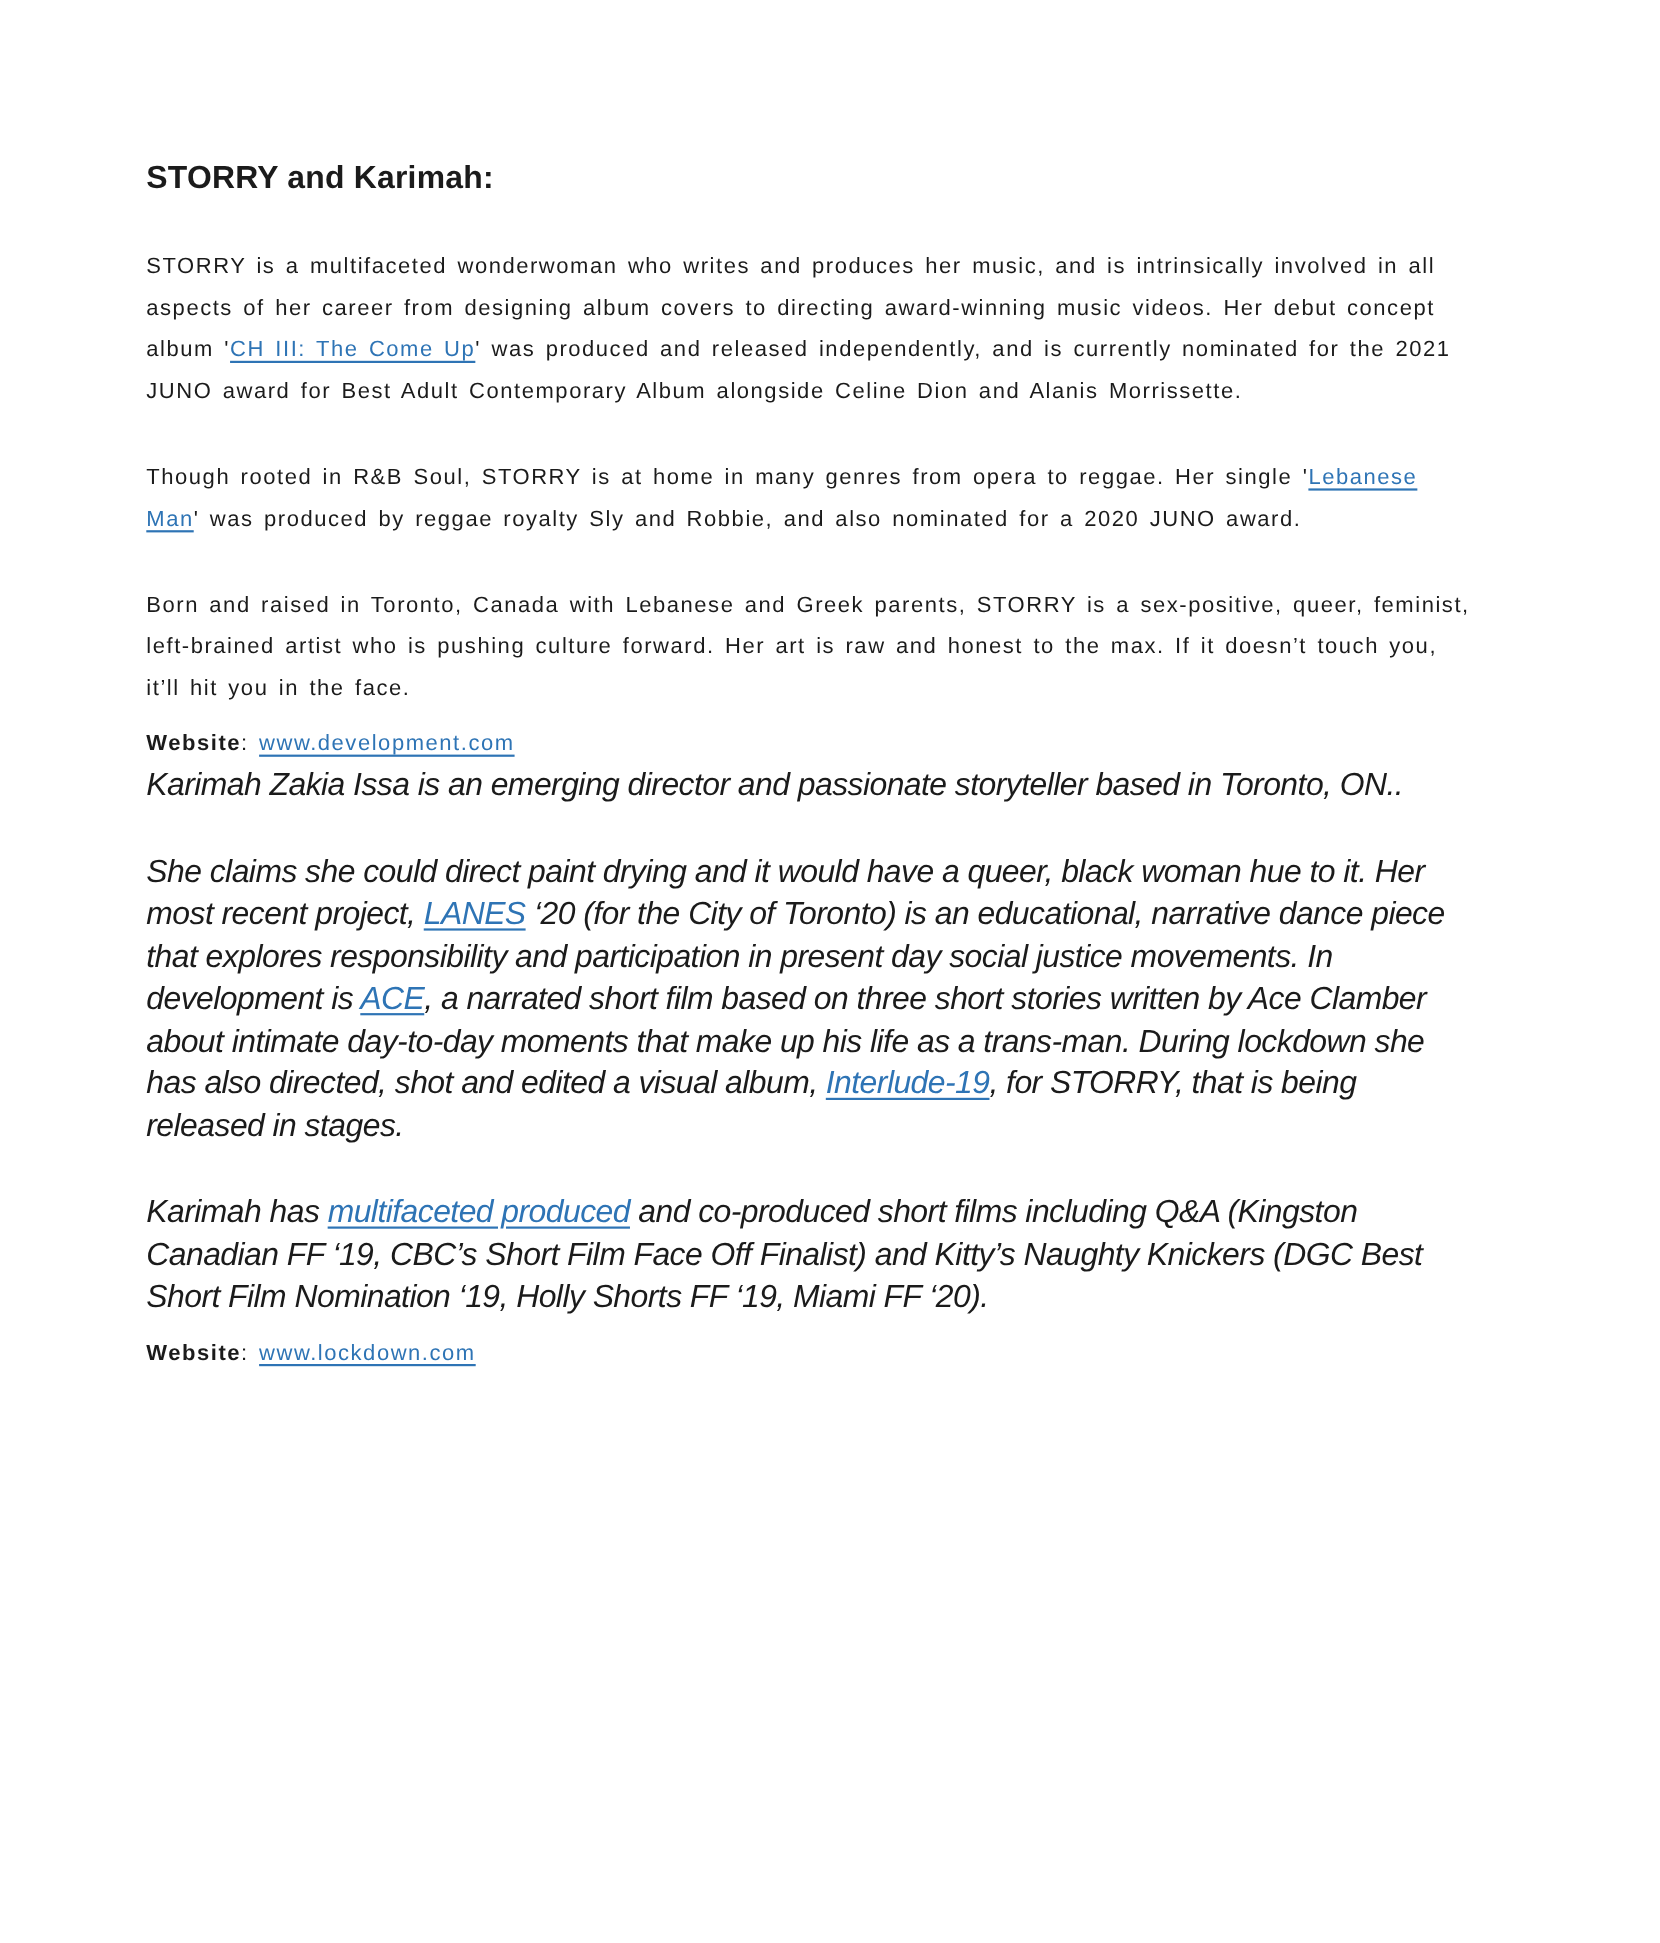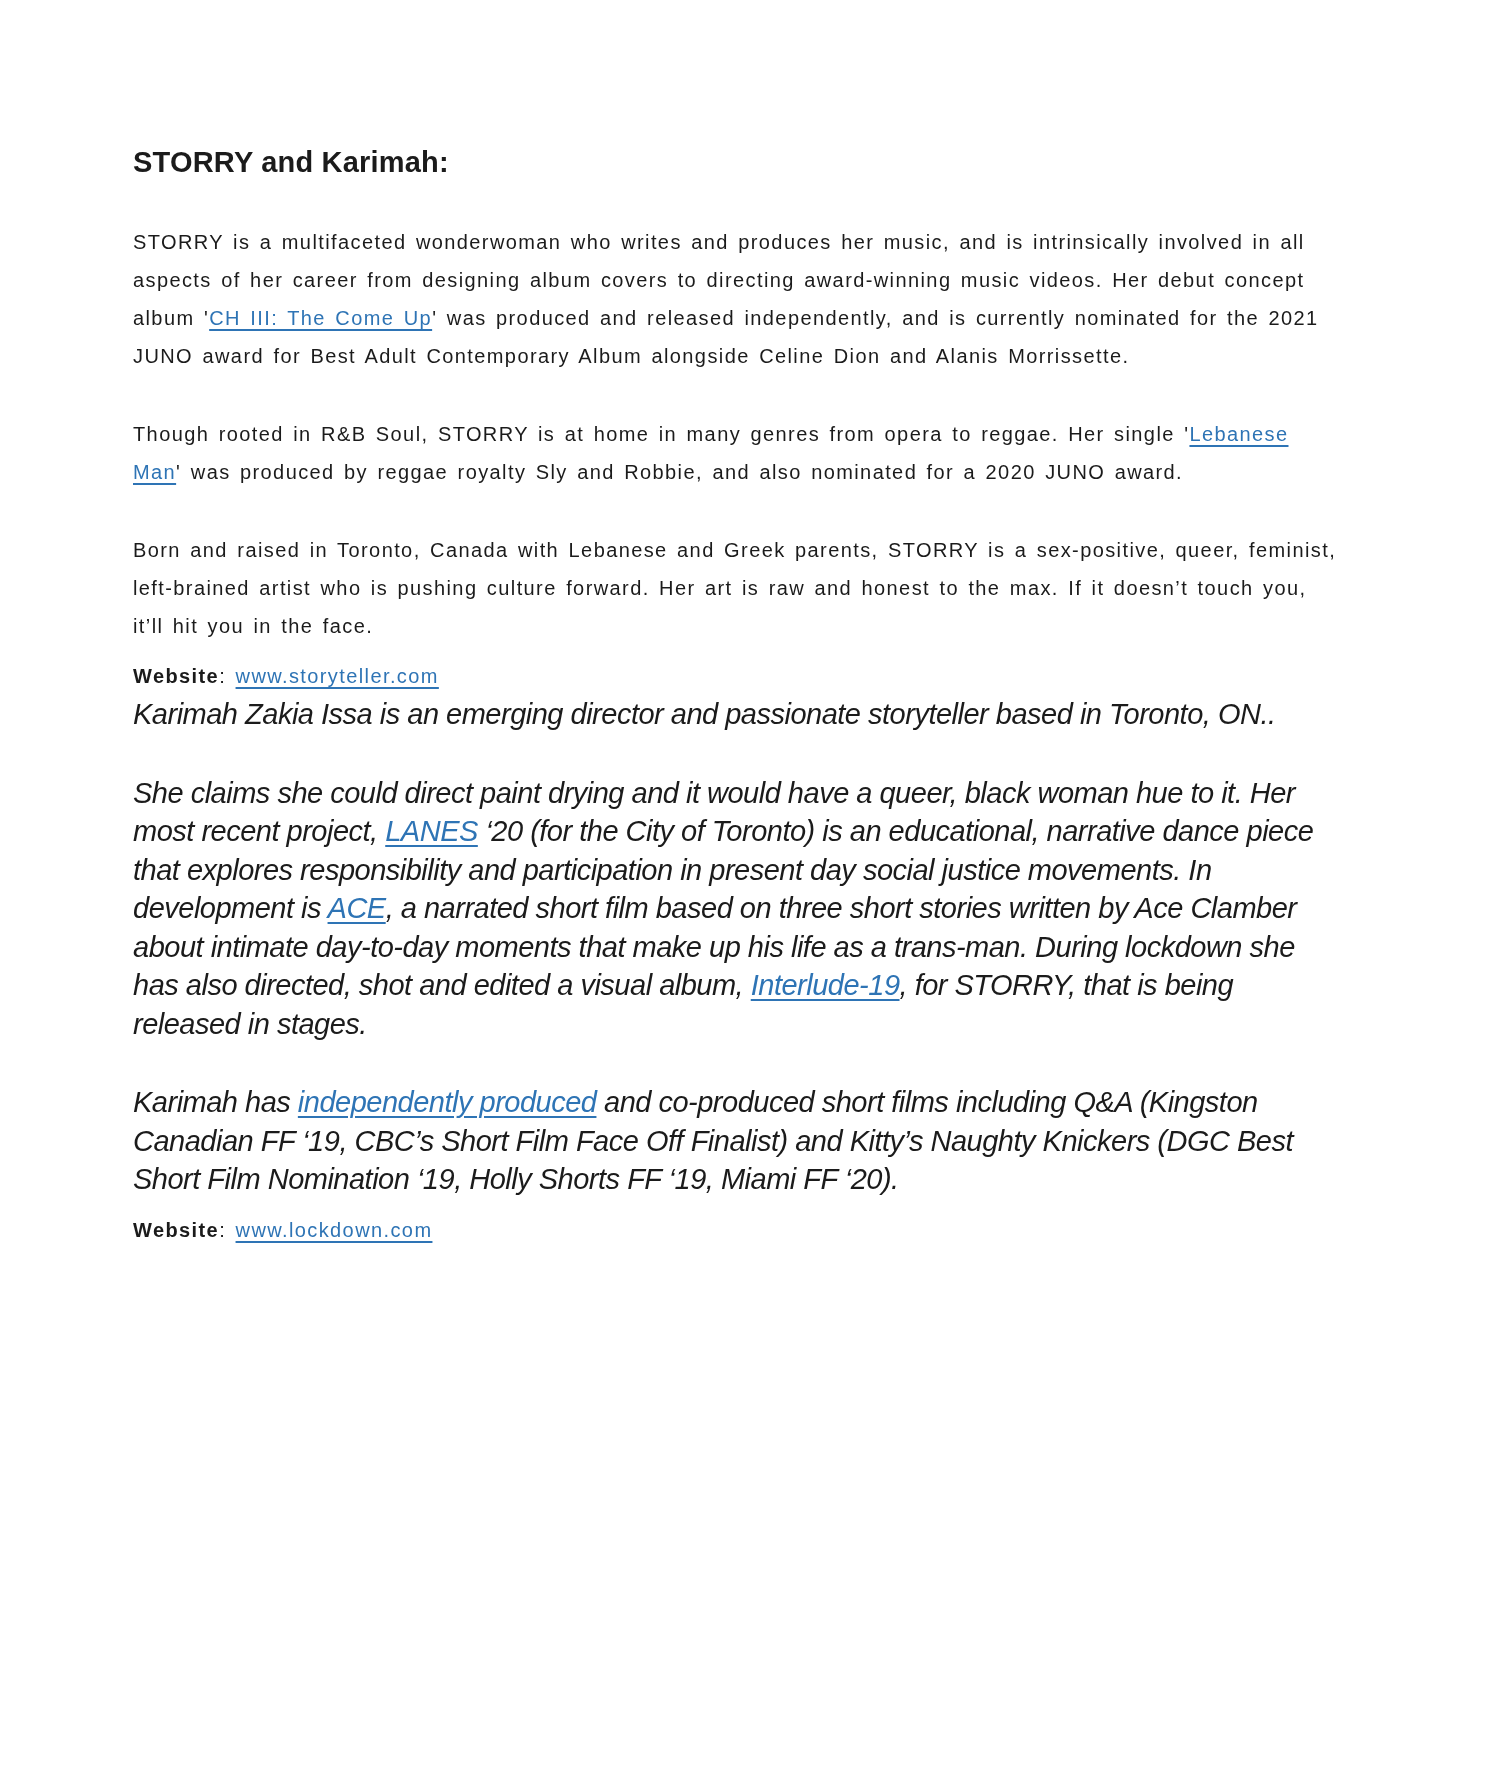--- a/index.html
+++ b/index.html
@@ -61,23 +61,23 @@
 
   <h1 class="heading">STORRY and Karimah:</h1>
 
   <p class="para expanded"><span>STORRY is a multifaceted wonderwoman who writes and produces her music, and is intrinsically involved in all aspects of her career from designing album covers to directing award-winning music videos. Her debut concept album '</span><a href="#" class="doc-link">CH III: The Come Up</a><span>' was produced and released independently, and is currently nominated for the 2021 JUNO award for Best Adult Contemporary Album alongside Celine Dion and Alanis Morrissette.</span></p>
 
   <p class="para expanded"><span>Though rooted in R&amp;B Soul, STORRY is at home in many genres from opera to reggae. Her single '</span><a href="#" class="doc-link">Lebanese Man</a><span>' was produced by reggae royalty Sly and Robbie, and also nominated for a 2020 JUNO award.</span></p>
 
 
   <p class="para expanded tight"><span>Born and raised in Toronto, Canada with Lebanese and Greek parents, STORRY is a sex-positive, queer, feminist, left-brained artist who is pushing culture forward. Her art is raw and honest to the max. If it doesn’t touch you, it’ll hit you in the face.</span></p>
 
-  <p class="para expanded website after-section"><span class="bold">Website</span><span>: </span><a href="#" class="doc-link">www.storyteller.com</a></p>
+  <p class="para expanded website after-section"><span class="bold">Website</span><span>: </span><a href="#" class="doc-link">www.development.com</a></p>
 
   <p class="para narrow"><span>Karimah Zakia Issa is an emerging director and passionate storyteller based in Toronto, ON..</span></p>
 
   <p class="para narrow"><span>She claims she could direct paint drying and it would have a queer, black woman hue to it. Her most recent project, </span><a href="#" class="doc-link">LANES</a><span> ‘20 (for the City of Toronto) is an educational, narrative dance piece that explores responsibility and participation in present day social justice movements. In development is </span><a href="#" class="doc-link">ACE</a><span>, a narrated short film based on three short stories written by Ace Clamber about intimate day-to-day moments that make up his life as a trans-man. During lockdown she has also directed, shot and edited a visual album, </span><a href="#" class="doc-link">Interlude-19</a><span>, for STORRY, that is being released in stages.</span></p>
 
-  <p class="para narrow tight"><span>Karimah has </span><a href="#" class="doc-link">independently produced</a><span> and co-produced short films including Q&amp;A (Kingston Canadian FF ‘19, CBC’s Short Film Face Off Finalist) and Kitty’s Naughty Knickers (DGC Best Short Film Nomination ‘19, Holly Shorts FF ‘19, Miami FF ‘20).</span></p>
+  <p class="para narrow tight"><span>Karimah has </span><a href="#" class="doc-link">multifaceted produced</a><span> and co-produced short films including Q&amp;A (Kingston Canadian FF ‘19, CBC’s Short Film Face Off Finalist) and Kitty’s Naughty Knickers (DGC Best Short Film Nomination ‘19, Holly Shorts FF ‘19, Miami FF ‘20).</span></p>
 
   <p class="para expanded website"><span class="bold">Website</span><span>: </span><a href="#" class="doc-link">www.lockdown.com</a></p>
 
 </div>
 
 </body></html>

